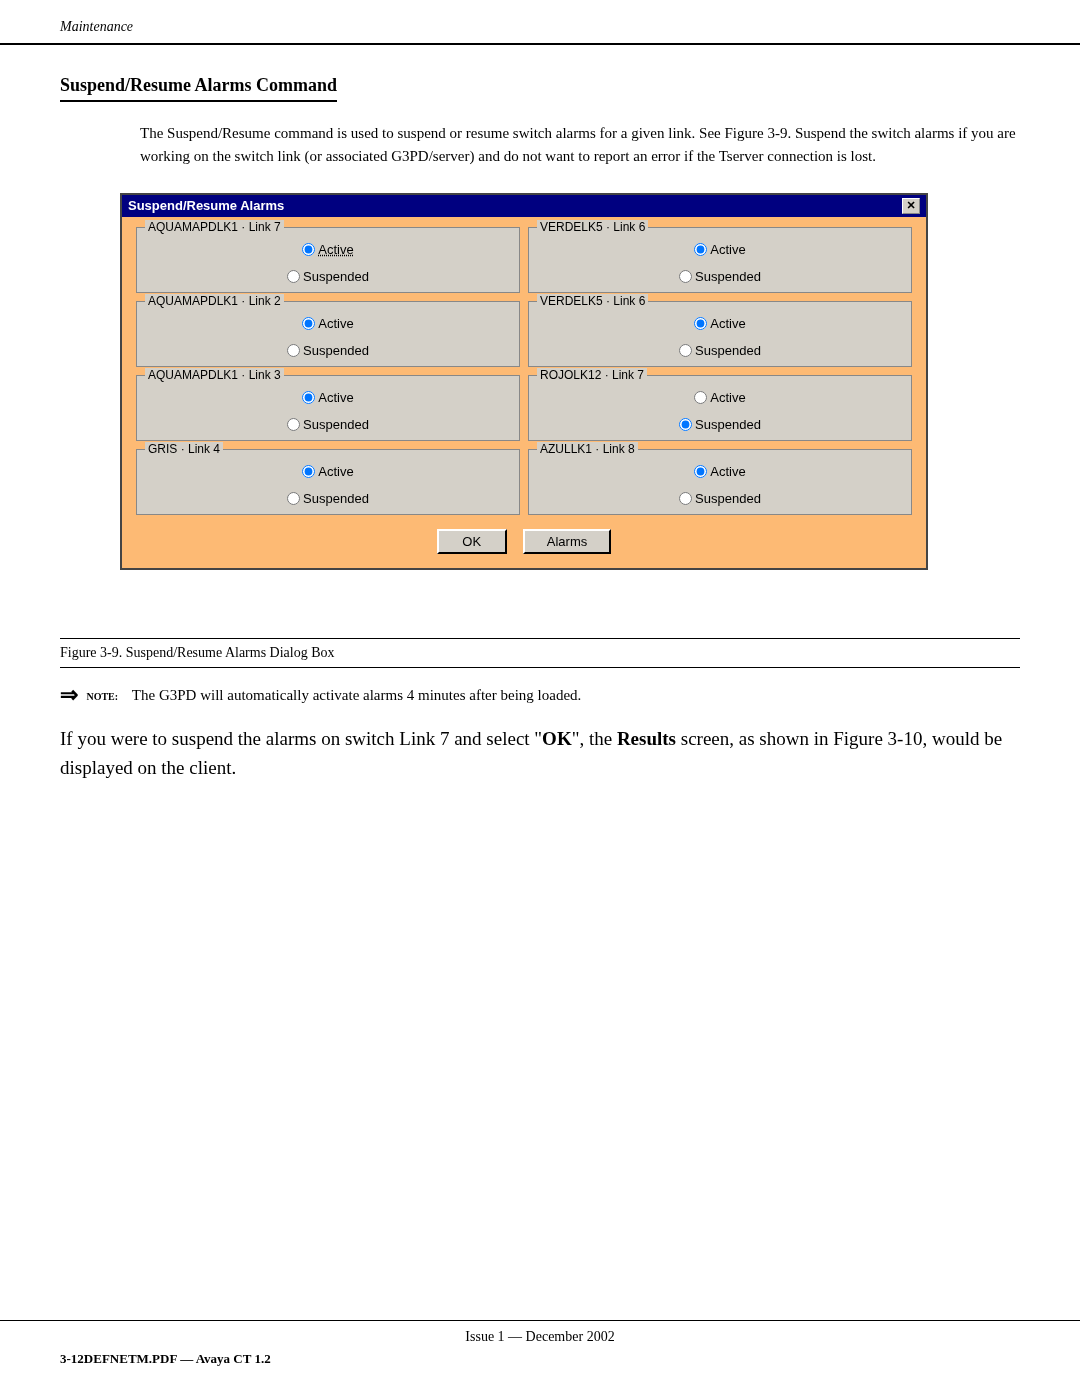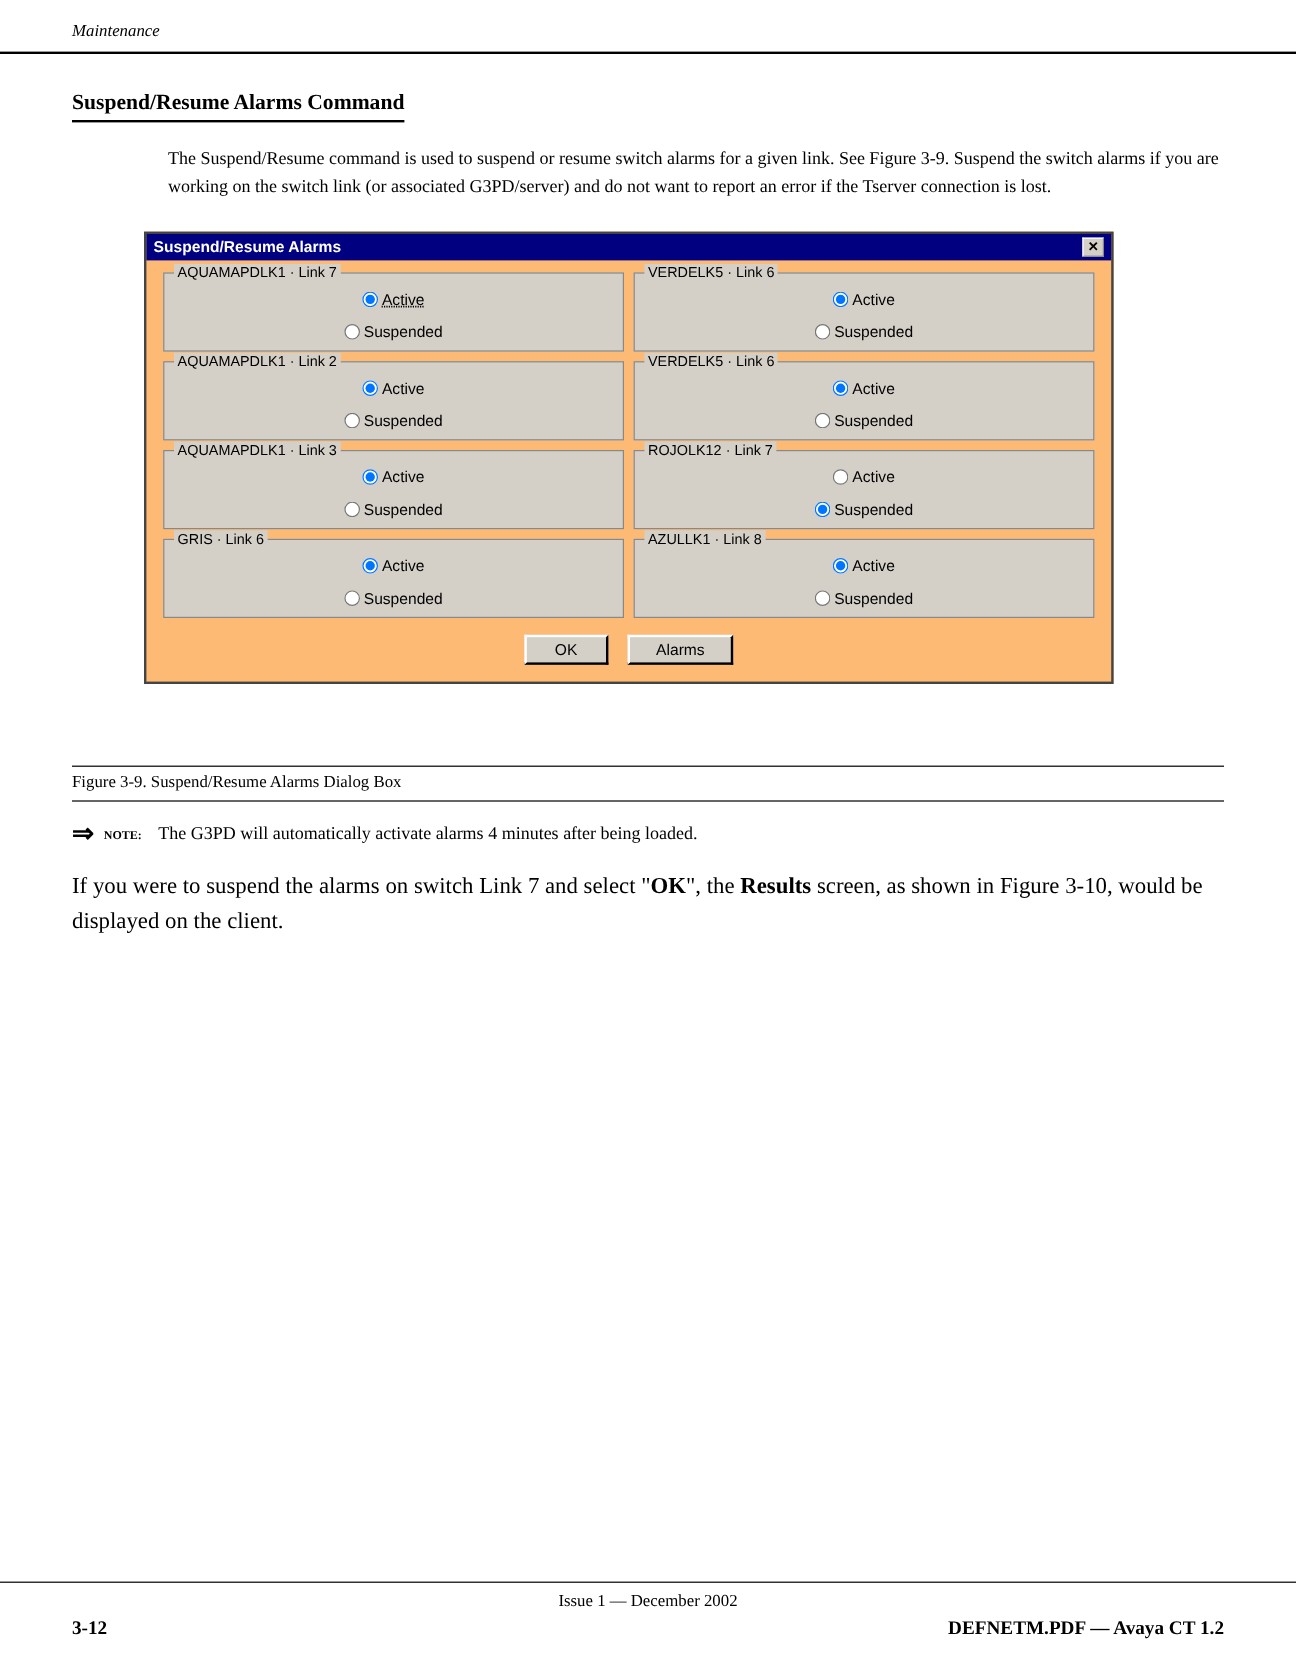--- a/index.html
+++ b/index.html
@@ -217,22 +217,21 @@
 
     .footer-issue {
       text-align: center;
       font-size: 14px;
       margin-bottom: 6px;
       margin-top: 8px;
     }
 
     .footer-bottom {
       display: flex;
-      justify-content: space-between;
-      font-size: 16px;
+      font-size: 13px;
       font-weight: bold;
     }
   </style>
 </head>
 <body>
 
 <div class="page-header">
   <span class="page-header-text">Maintenance</span>
 </div>
 
@@ -331,21 +330,21 @@
               <span>Active</span>
             </label>
             <label class="radio-option">
               <input type="radio" name="link7" checked="" style="">
               <span>Suspended</span>
             </label>
           </div>
         </div>
 
         <div class="link-group">
-          <span class="link-group-label">GRIS · Link 6</span>
+          <span class="link-group-label">GRIS · Link 4</span>
           <div class="radio-row">
             <label class="radio-option">
               <input type="radio" name="link4" checked="" style="">
               <span>Active</span>
             </label>
             <label class="radio-option">
               <input type="radio" name="link4" style="">
               <span>Suspended</span>
             </label>
           </div>

